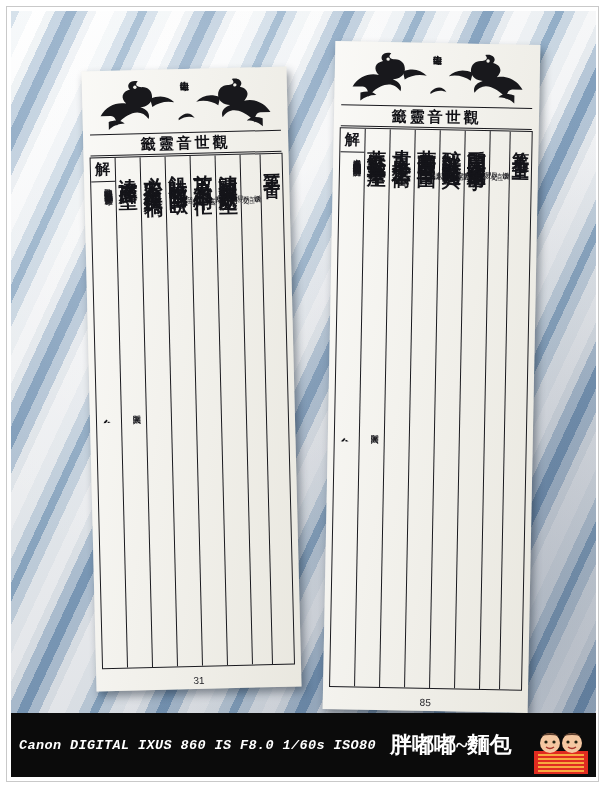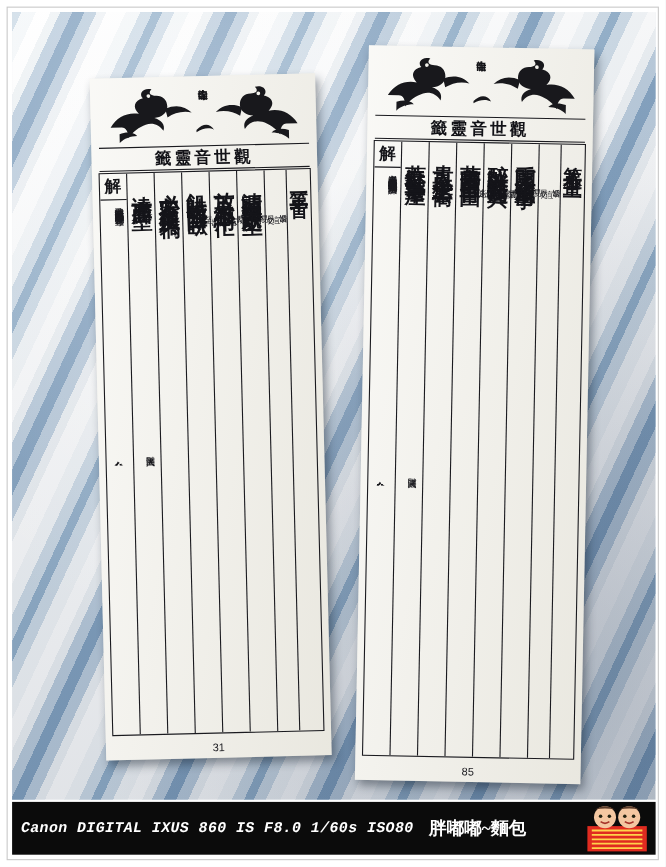--- a/index.html
+++ b/index.html
@@ -262,40 +262,40 @@
     text-align: center;
     font-family: "Liberation Sans", sans-serif;
     font-size: 10px;
     color: #1d1d22;
   }
 
   
   #caption {
     position: absolute;
     left: 4px; bottom: 4px;
-    width: 585px; height: 48px;
+    width: 585px; height: 64px;
     background: #0b0b0b;
     color: #ffffff;
     display: flex;
     align-items: center;
     padding: 0 8px;
     overflow: hidden;
   }
   #exif {
     font-family: "Liberation Mono", monospace;
     font-size: 13.5px;
     font-style: italic;
     font-weight: bold;
     letter-spacing: 0.4px;
     white-space: nowrap;
   }
   #watermark {
     margin-left: 14px;
     font-family: "Liberation Serif", serif;
-    font-size: 16px;
+    font-size: 22px;
     font-weight: bold;
     color: #ffffff;
     white-space: nowrap;
   }
   #stamp {
     position: absolute;
     right: 6px; bottom: 2px;
     width: 58px; height: 44px;
   }
 </style>

